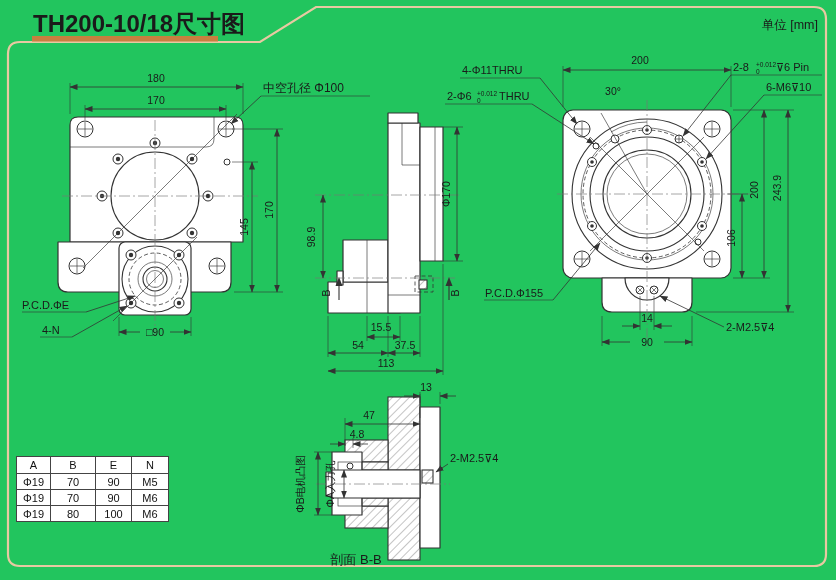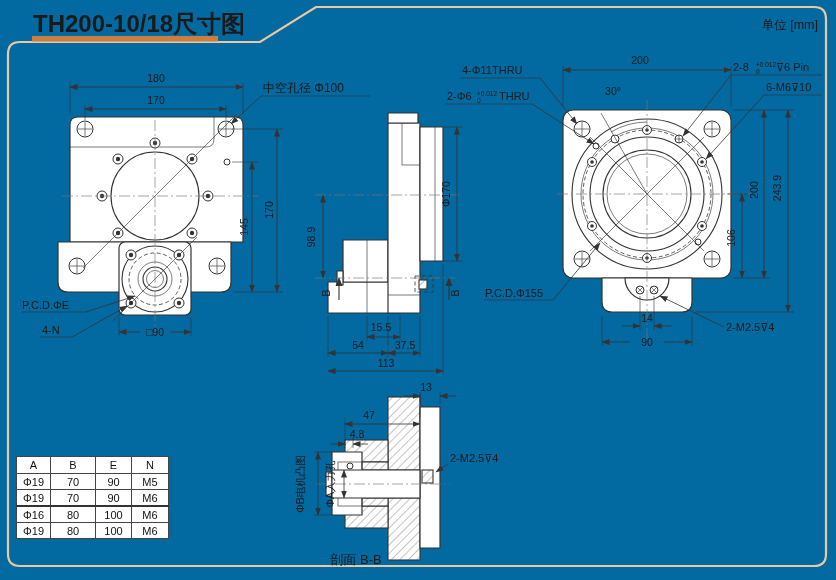--- a/index.html
+++ b/index.html
@@ -1,16 +1,16 @@
 <!DOCTYPE html>
 <html><head>
 <meta charset="utf-8">
 <style>
   html,body{margin:0;padding:0;background:#ffffff;}
-  .stage{position:relative;width:836px;height:580px;background:#0369a1;overflow:hidden;
+  .stage{position:relative;width:836px;height:580px;background:#22c55e;overflow:hidden;
          font-family:"Liberation Sans","DejaVu Sans",sans-serif;}
   svg text{fill:#1a1a1a;}
   .dim{font-size:10.5px;font-family:"Liberation Sans","DejaVu Sans",sans-serif;}
   .mid{text-anchor:middle;}
   .end{text-anchor:end;}
   .lbl{font-size:11px;font-family:"Liberation Sans","DejaVu Sans",sans-serif;}
   .cjk{font-size:12px;font-family:"Liberation Sans","DejaVu Sans",sans-serif;}
   .sup{font-size:6.5px;}
   .ttl{font-size:24px;font-weight:bold;}
   .unit{font-size:12.5px;}
@@ -403,26 +403,20 @@
       <td>70</td>
       <td>90</td>
       <td>M5</td>
     </tr>
     <tr>
       <td>Φ19</td>
       <td>70</td>
       <td>90</td>
       <td>M6</td>
     </tr>
-    <tr class="thick">
-      <td>Φ16</td>
-      <td>80</td>
-      <td>100</td>
-      <td>M6</td>
-    </tr>
     <tr>
       <td>Φ19</td>
       <td>80</td>
       <td>100</td>
       <td>M6</td>
     </tr>
   </tbody>
       </table>
 </div>
 

